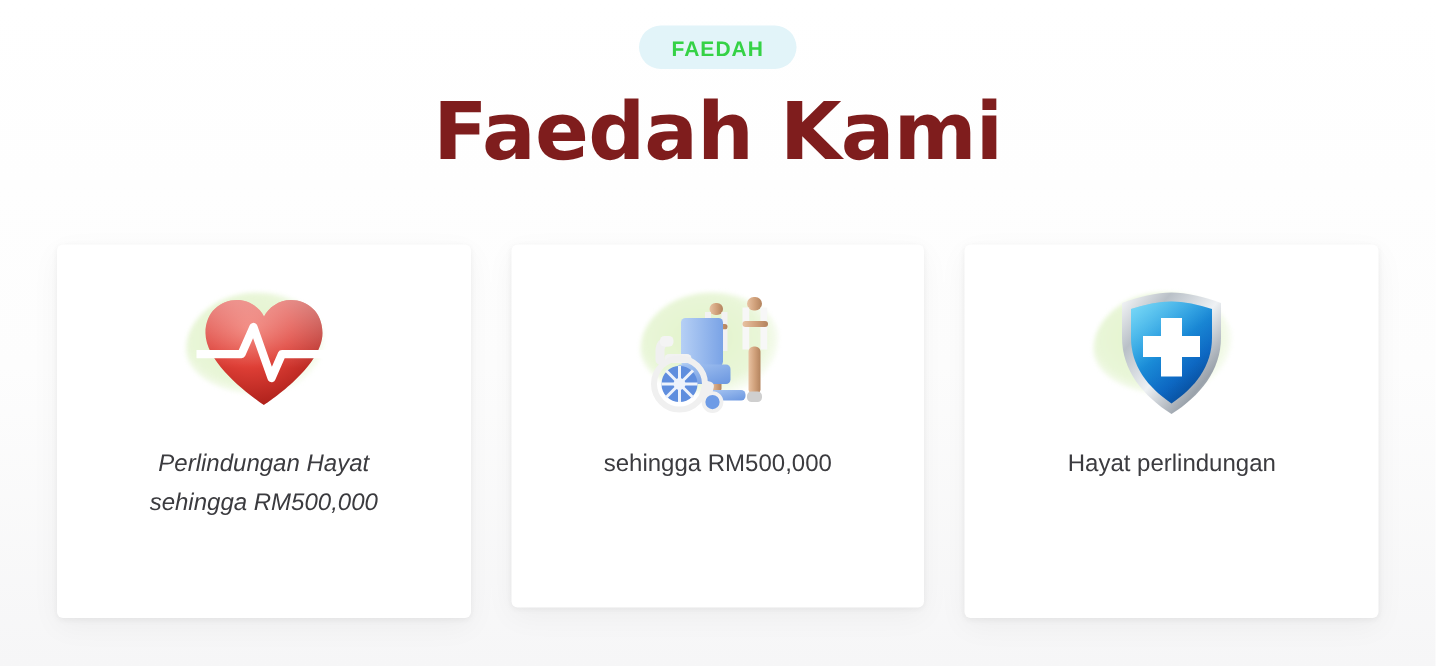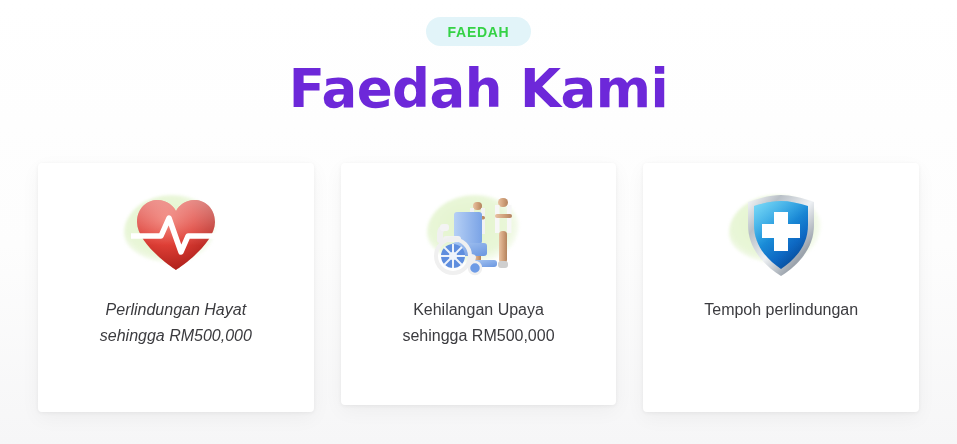--- a/index.html
+++ b/index.html
@@ -51,21 +51,21 @@
   .title {
     position: absolute;
     top: 58px;
     left: 0;
     width: 957px;
     text-align: center;
     font-size: 53px;
     line-height: 62px;
     font-weight: bold;
     letter-spacing: -0.5px;
-    color: #6d28d9;
+    color: #7f1d1d;
     font-family: "DejaVu Sans", sans-serif;
   }
 
   
   .cards {
     position: absolute;
     top: 163px;
     left: 38px;
     width: 881px;
     display: flex;
@@ -219,21 +219,20 @@
             <line x1="26" y1="50" x2="26" y2="74"></line>
             <line x1="14" y1="62" x2="38" y2="62"></line>
             <line x1="17" y1="53" x2="35" y2="71"></line>
             <line x1="35" y1="53" x2="17" y2="71"></line>
           </g>
 
           <circle cx="48" cy="74" r="6" fill="#6d9be6" stroke="#f0f0f0" stroke-width="2.5"></circle>
         </svg>
       </div>
       <div class="card-text">
-        <div>Kehilangan Upaya</div>
         <div>sehingga RM500,000</div>
       </div>
     </div>
 
     <div class="card card-3">
       <div class="icon-wrap">
         <div class="blob"></div>
         <svg class="icon-svg" width="74" height="86" viewBox="0 0 74 86">
           <defs>
             <linearGradient id="rim" x1="0" y1="0" x2="1" y2="1">
@@ -255,18 +254,18 @@
               <stop offset="100%" stop-color="#ffffff" stop-opacity="0"></stop>
             </linearGradient>
           </defs>
           <path d="M37 84 C18 72 4 55 4 33 L4 10 C15 6 27 3 37 3 C47 3 59 6 70 10 L70 33 C70 55 56 72 37 84 Z" fill="url(#rim)"></path>
           <path d="M37 77 C21 66 10 52 10 33 L10 14 C19 11 29 9 37 9 C45 9 55 11 64 14 L64 33 C64 52 53 66 37 77 Z" fill="url(#face)"></path>
           <path d="M37 77 C21 66 10 52 10 33 L10 14 C19 11 29 9 37 9 C45 9 55 11 64 14 L64 33 C64 52 53 66 37 77 Z" fill="url(#faceGloss)"></path>
           <path d="M30 20 h14 v12 h12 v14 h-12 v13 h-14 v-13 h-12 v-14 h12 z" fill="#ffffff"></path>
         </svg>
       </div>
       <div class="card-text">
-        <div>Tempoh perlindungan</div>
+        <div>Hayat perlindungan</div>
       </div>
     </div>
 
   </div>
 </div>
 
 </body></html>

